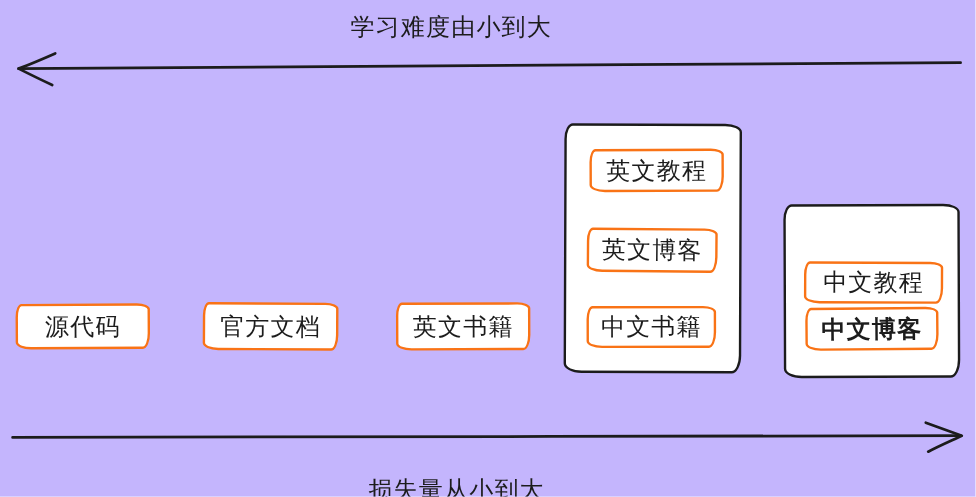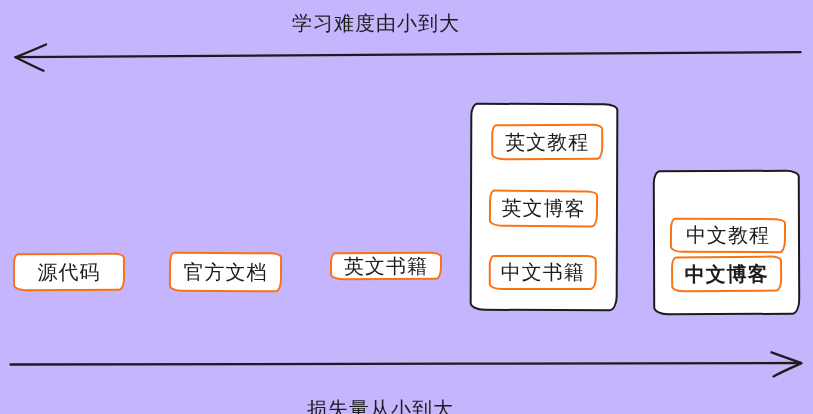--- a/index.html
+++ b/index.html
@@ -51,21 +51,21 @@
   .group {
     position: absolute;
     box-sizing: border-box;
     border: 2px solid #1c1c1c;
     background: #ffffff;
     border-radius: 7px 14px 8px 15px / 13px 7px 15px 8px;
   }
 
   #box-source-code    { left: 13px;  top: 253px; width: 112px; height: 38px; transform: rotate(-0.3deg); }
   #box-official-docs  { left: 169px; top: 252px; width: 113px; height: 40px; transform: rotate(0.3deg); }
-  #box-english-books  { left: 330px; top: 252px; width: 112px; height: 28px; transform: rotate(-0.2deg); text-align: right; }
+  #box-english-books  { left: 330px; top: 252px; width: 112px; height: 40px; transform: rotate(-0.2deg); text-align: right; }
 
   #group-1 { left: 470px; top: 103px; width: 148px; height: 208px; transform: rotate(0.2deg); }
   #box-english-tutorials { left: 19px; top: 19px;  width: 112px; height: 36px; transform: rotate(-0.4deg); }
   #box-english-blogs     { left: 17px; top: 85px;  width: 109px; height: 37px; transform: rotate(0.3deg); }
   #box-chinese-books     { left: 17px; top: 150px; width: 108px; height: 35px; transform: rotate(-0.3deg); }
 
   #group-2 { left: 653px; top: 170px; width: 147px; height: 145px; transform: rotate(-0.2deg); }
   #box-chinese-tutorials { left: 15px; top: 34px; width: 116px; height: 35px; transform: rotate(0.4deg); margin-top: 12px; }
   #box-chinese-blogs     { left: 16px; top: 84px; width: 111px; height: 36px; transform: rotate(-0.3deg); font-weight: bold; }
 </style>

